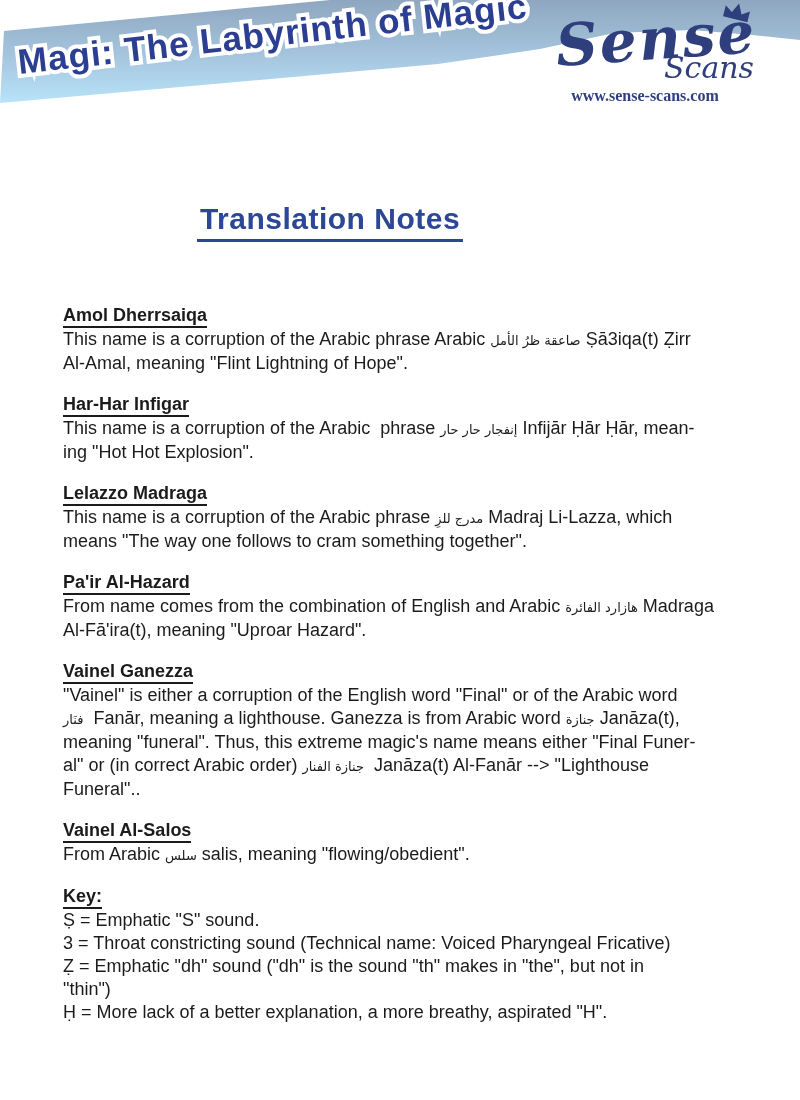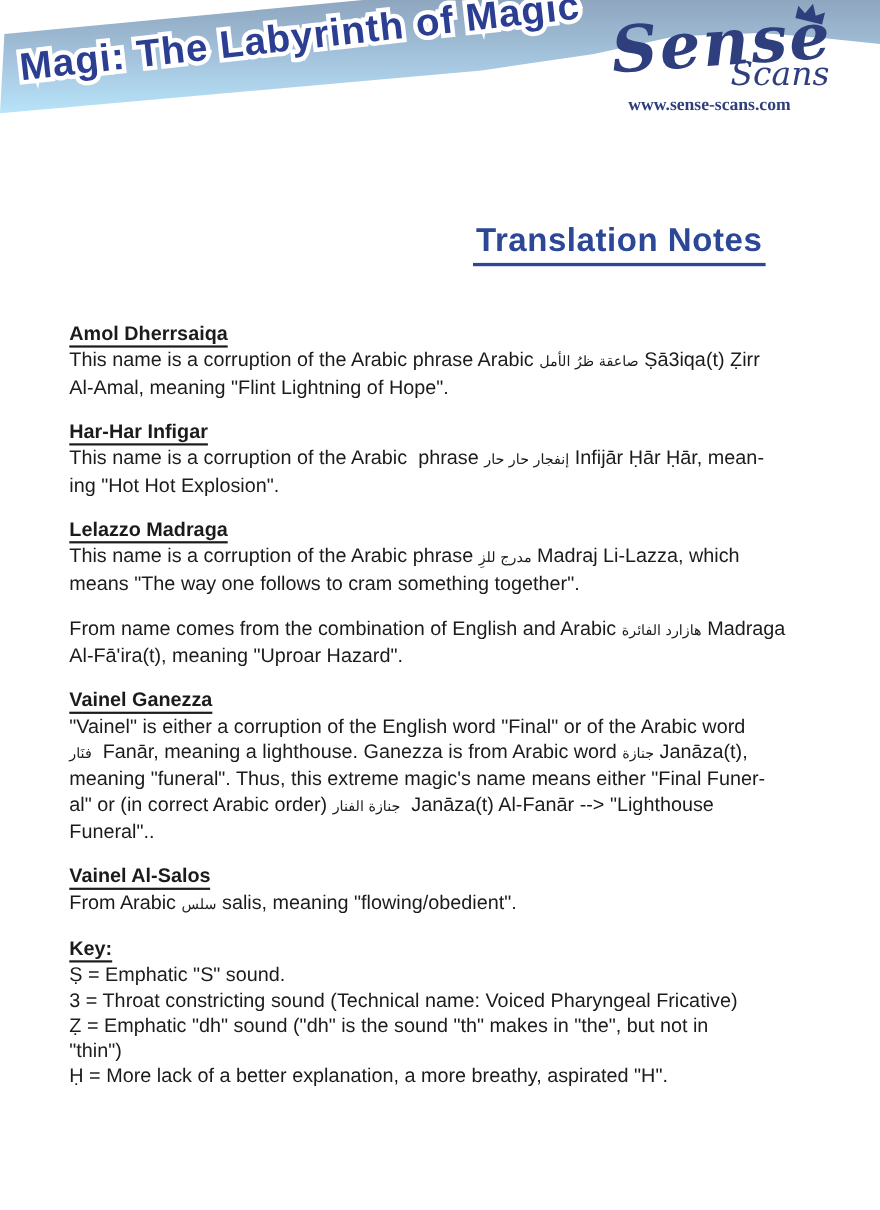--- a/index.html
+++ b/index.html
@@ -30,28 +30,28 @@
   }
   .logo-crown{position:absolute;top:0px;right:18px;width:30px;height:20px;transform:rotate(14deg);}
   .logo-sub{
     font-family:"DejaVu Serif","Liberation Serif",serif;font-style:italic;font-weight:400;
     font-size:30px;line-height:1;margin-top:-10px;margin-right:16px;
   }
   .logo-site{font-family:"Liberation Serif","DejaVu Serif",serif;font-weight:700;font-size:16px;margin-top:4px;text-align:center;}
   .logo-irc{font-family:"Liberation Serif","DejaVu Serif",serif;font-weight:700;font-size:18px;margin-top:1px;}
 
   
-  .title-wrap{position:absolute;top:202px;left:0;width:660px;text-align:right;padding-left:36px;}
+  .title-wrap{position:absolute;top:202px;left:0;width:660px;text-align:center;}
   .page-title{
     display:inline-block;font-weight:700;font-size:30px;letter-spacing:0.5px;
     color:#2b4795;border-bottom:3px solid #2b4795;padding:0 3px 3px;
   }
 
   
-  .sections{position:absolute;top:293px;left:63px;width:690px;color:#1b1b1b;}
+  .sections{position:absolute;top:304px;left:63px;width:690px;color:#1b1b1b;}
   .section{margin-bottom:18px;}
   .section .heading-line{line-height:23px;white-space:pre;}
   .section .heading{
     display:inline-block;font-weight:700;font-size:18px;
     border-bottom:2px solid #1b1b1b;line-height:21px;
   }
   .section .line{font-size:18px;line-height:23px;white-space:pre;}
   .ar{
     font-family:"DejaVu Sans",sans-serif;font-size:13px;
     unicode-bidi:bidi-override;direction:ltr;letter-spacing:0.5px;margin-top:16px;
@@ -94,20 +94,21 @@
         <div class="heading-line"><span class="heading">Har-Har Infigar</span></div>
         <div class="line"><span>This name is a corruption of the Arabic  phrase </span><span class="ar">راح راح راجفنإ</span><span> Infijār Ḥār Ḥār, mean-</span></div>
         <div class="line"><span>ing "Hot Hot Explosion".</span></div>
       </div>
       <div class="section">
         <div class="heading-line"><span class="heading">Lelazzo Madraga</span></div>
         <div class="line"><span>This name is a corruption of the Arabic phrase </span><span class="ar">زِلل جردم</span><span> Madraj Li-Lazza, which</span></div>
         <div class="line"><span>means "The way one follows to cram something together".</span></div>
       </div>
       <div class="section">
+        <div class="heading-line"><span class="heading">Pa'ir Al-Hazard</span></div>
         <div class="line"><span>From name comes from the combination of English and Arabic </span><span class="ar">ةرئافلا درازاه</span><span> Madraga</span></div>
         <div class="line"><span>Al-Fā'ira(t), meaning "Uproar Hazard".</span></div>
       </div>
       <div class="section">
         <div class="heading-line"><span class="heading">Vainel Ganezza</span></div>
         <div class="line"><span>"Vainel" is either a corruption of the English word "Final" or of the Arabic word</span></div>
         <div class="line"><span class="ar">رانَف</span><span>  Fanār, meaning a lighthouse. Ganezza is from Arabic word </span><span class="ar">ةزانج</span><span> Janāza(t),</span></div>
         <div class="line"><span>meaning "funeral". Thus, this extreme magic's name means either "Final Funer-</span></div>
         <div class="line"><span>al" or (in correct Arabic order) </span><span class="ar">رانفلا ةزانج</span><span>  Janāza(t) Al-Fanār --&gt; "Lighthouse</span></div>
         <div class="line"><span>Funeral"..</span></div>

